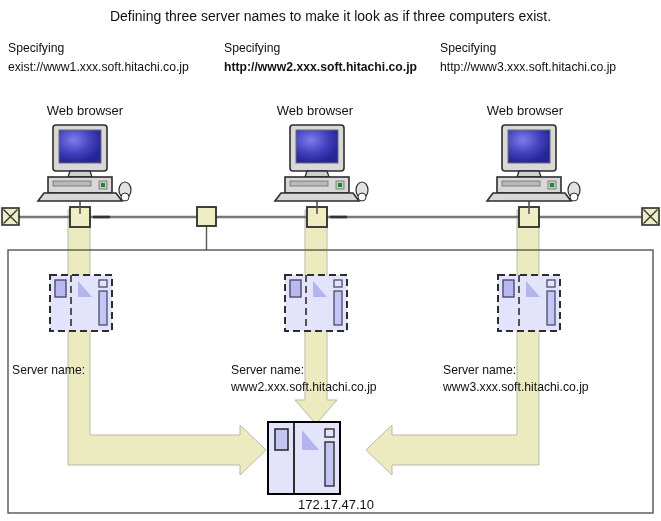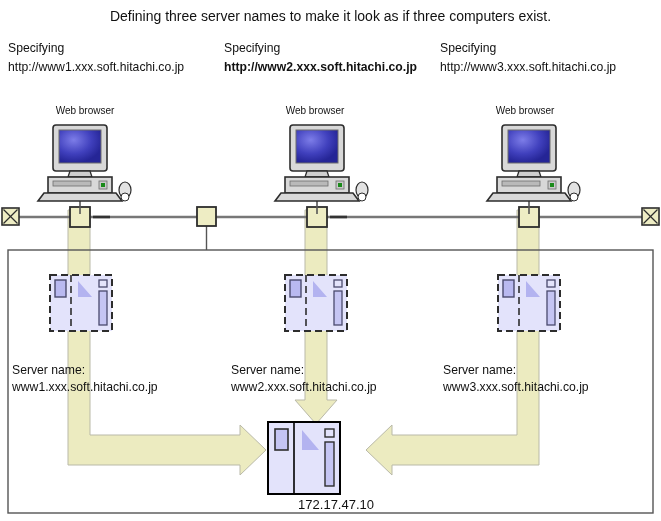--- a/index.html
+++ b/index.html
@@ -37,40 +37,40 @@
     top: 8px;
   }
   .spec-block { font-size: 12.2px; }
   .srv-label { font-size: 12.2px; }
   #physical-ip {
     font-size: 13px;
     text-align: center;
     width: 140px;
   }
   .browser-cap {
-    font-size: 10px;
+    font-size: 13px;
     text-align: center;
     width: 120px;
   }
   svg { display: block; }
   .layer {
     position: absolute;
     left: 0;
     top: 0;
   }
 </style>
 </head>
 <body>
 
 <div id="stage">
 
   <div class="txt" id="diagram-title">Defining three server names to make it look as if three computers exist.</div>
 
   <div class="txt spec-block" style="left:8px; top:40px;">Specifying</div>
-  <div class="txt spec-block" style="left:8px; top:59px;">http://www1.xxx.soft.hitachi.co.jp</div>
+  <div class="txt spec-block" style="left:8px; top:59px;">exist://www1.xxx.soft.hitachi.co.jp</div>
 
   <div class="txt spec-block" style="left:224px; top:40px;">Specifying</div>
   <div class="txt spec-block" style="left:224px; top:59px;font-weight:bold;">http://www2.xxx.soft.hitachi.co.jp</div>
 
   <div class="txt spec-block" style="left:440px; top:40px;">Specifying</div>
   <div class="txt spec-block" style="left:440px; top:59px;">http://www3.xxx.soft.hitachi.co.jp</div>
 
   <div class="txt browser-cap" style="left:25px; top:103px;">Web browser</div>
   <div class="txt browser-cap" style="left:255px; top:103px;">Web browser</div>
   <div class="txt browser-cap" style="left:465px; top:103px;">Web browser</div>
@@ -210,21 +210,20 @@
       <rect x="0" y="0" width="72" height="72" fill="#e3e3fb" stroke="#000000" stroke-width="2"></rect>
       <line x1="26" y1="0" x2="26" y2="72" stroke="#000000" stroke-width="1.6"></line>
       <rect x="7" y="7" width="13" height="21" fill="#c5c5f3" stroke="#2d2d2d" stroke-width="1.6"></rect>
       <polygon points="34,8 34,28 51,28" fill="#b3b3f0"></polygon>
       <rect x="57" y="7" width="9" height="8" fill="#e3e3fb" stroke="#2d2d2d" stroke-width="1.4"></rect>
       <rect x="57" y="20" width="9" height="44" fill="#c5c5f3" stroke="#2d2d2d" stroke-width="1.4"></rect>
     </g>
   </svg>
 
   <div class="txt srv-label" style="left:12px; top:362px;">Server name:</div>
-  <div class="txt srv-label" style="left:12px; top:379px;">www1.xxx.soft.hitachi.co.jp</div>
 
   <div class="txt srv-label" style="left:231px; top:362px;">Server name:</div>
   <div class="txt srv-label" style="left:231px; top:379px;">www2.xxx.soft.hitachi.co.jp</div>
 
   <div class="txt srv-label" style="left:443px; top:362px;">Server name:</div>
   <div class="txt srv-label" style="left:443px; top:379px;">www3.xxx.soft.hitachi.co.jp</div>
 
   <div class="txt" id="physical-ip" style="left:234px; top:497px;text-align:right;">172.17.47.10</div>
 
 </div>

